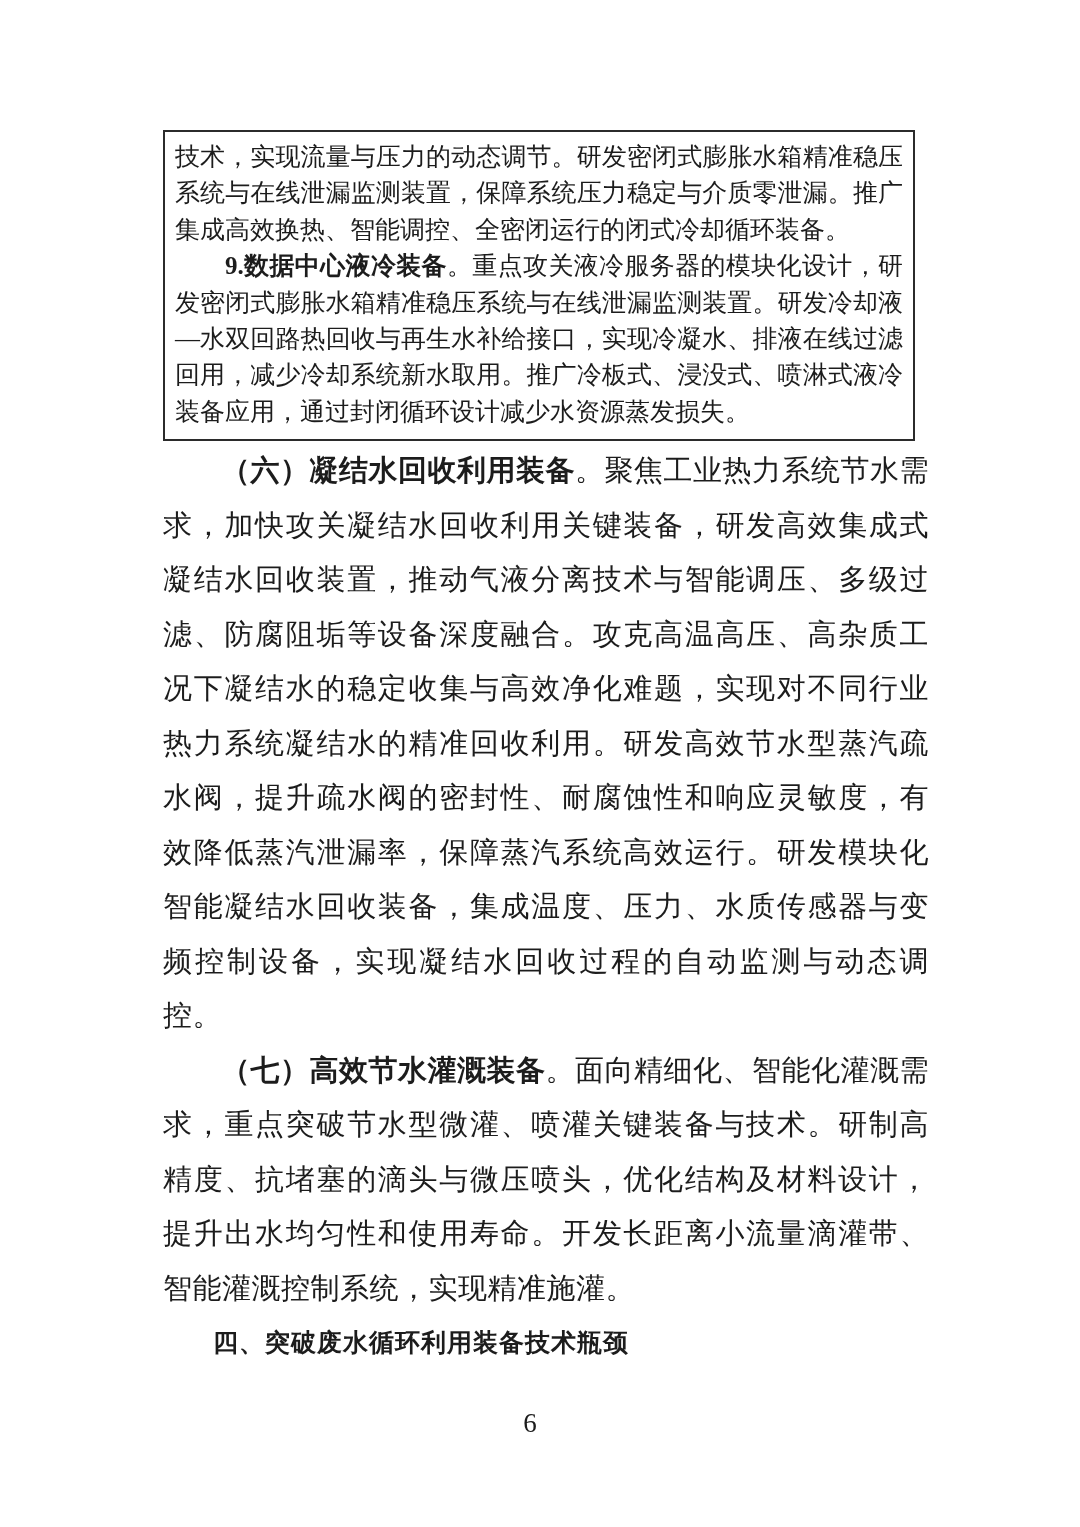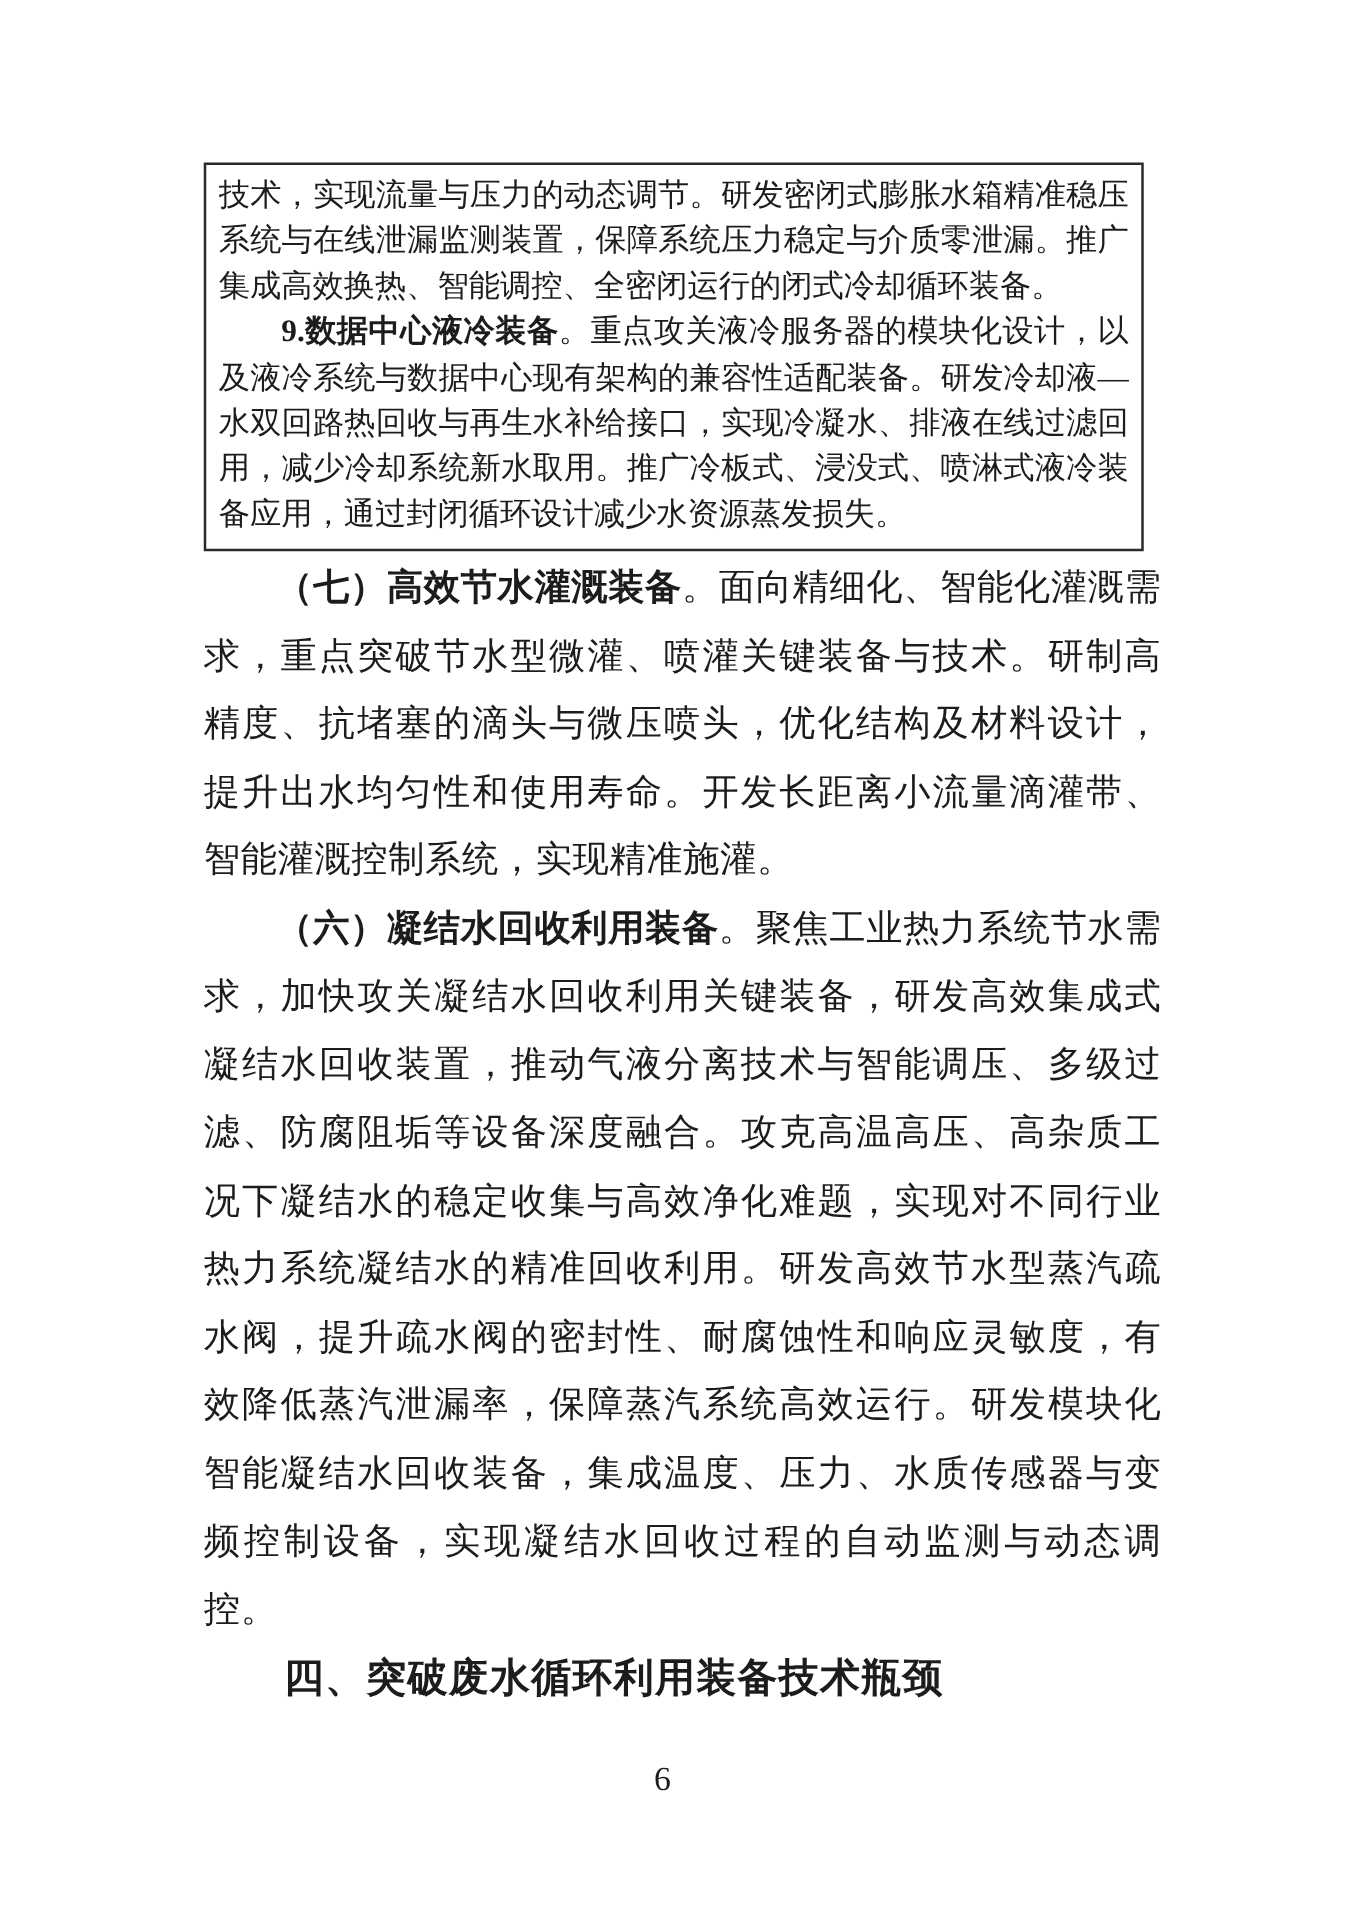--- a/index.html
+++ b/index.html
@@ -52,21 +52,21 @@
     text-align: justify;
     text-justify: inter-ideograph;
   }
   .bold-label {
     font-weight: bold;
   }
   .chapter-heading {
     margin: 0;
     text-indent: 2em;
     font-weight: bold;
-    font-size: 32px;
+    font-size: 25px;
     line-height: 54.5px;
     font-family: "Liberation Sans", "DejaVu Sans", sans-serif;
     letter-spacing: 1px;
   }
   
   .page-number {
     position: absolute;
     left: 0;
     top: 1408px;
     width: 100%;
@@ -78,29 +78,29 @@
 </head>
 <body>
 
 <div class="page">
 
   <div class="boxed-block">
     <p>
       <span>技术，实现流量与压力的动态调节。研发密闭式膨胀水箱精准稳压系统与在线泄漏监测装置，保障系统压力稳定与介质零泄漏。推广集成高效换热、智能调控、全密闭运行的闭式冷却循环装备。</span>
     </p>
     <p class="indent">
-      <span class="bold-label">9.数据中心液冷装备</span><span>。重点攻关液冷服务器的模块化设计，以及液冷系统与数据中心现有架构的兼容性适配装备。研发冷却液—水双回路热回收与再生水补给接口，实现冷凝水、排液在线过滤回用，减少冷却系统新水取用。推广冷板式、浸没式、喷淋式液冷装备应用，通过封闭循环设计减少水资源蒸发损失。</span>
+      <span class="bold-label">9.数据中心液冷装备</span><span>。重点攻关液冷服务器的模块化设计，研发密闭式膨胀水箱精准稳压系统与在线泄漏监测装置。研发冷却液—水双回路热回收与再生水补给接口，实现冷凝水、排液在线过滤回用，减少冷却系统新水取用。推广冷板式、浸没式、喷淋式液冷装备应用，通过封闭循环设计减少水资源蒸发损失。</span>
     </p>
   </div>
 
   <div class="body-text">
     <p>
-      <span class="bold-label">（七）高效节水灌溉装备</span><span>。面向精细化、智能化灌溉需求，重点突破节水型微灌、喷灌关键装备与技术。研制高精度、抗堵塞的滴头与微压喷头，优化结构及材料设计，提升出水均匀性和使用寿命。开发长距离小流量滴灌带、智能灌溉控制系统，实现精准施灌。</span>
+      <span class="bold-label">（六）凝结水回收利用装备</span><span>。聚焦工业热力系统节水需求，加快攻关凝结水回收利用关键装备，研发高效集成式凝结水回收装置，推动气液分离技术与智能调压、多级过滤、防腐阻垢等设备深度融合。攻克高温高压、高杂质工况下凝结水的稳定收集与高效净化难题，实现对不同行业热力系统凝结水的精准回收利用。研发高效节水型蒸汽疏水阀，提升疏水阀的密封性、耐腐蚀性和响应灵敏度，有效降低蒸汽泄漏率，保障蒸汽系统高效运行。研发模块化智能凝结水回收装备，集成温度、压力、水质传感器与变频控制设备，实现凝结水回收过程的自动监测与动态调控。</span>
     </p>
     <p>
-      <span class="bold-label">（六）凝结水回收利用装备</span><span>。聚焦工业热力系统节水需求，加快攻关凝结水回收利用关键装备，研发高效集成式凝结水回收装置，推动气液分离技术与智能调压、多级过滤、防腐阻垢等设备深度融合。攻克高温高压、高杂质工况下凝结水的稳定收集与高效净化难题，实现对不同行业热力系统凝结水的精准回收利用。研发高效节水型蒸汽疏水阀，提升疏水阀的密封性、耐腐蚀性和响应灵敏度，有效降低蒸汽泄漏率，保障蒸汽系统高效运行。研发模块化智能凝结水回收装备，集成温度、压力、水质传感器与变频控制设备，实现凝结水回收过程的自动监测与动态调控。</span>
+      <span class="bold-label">（七）高效节水灌溉装备</span><span>。面向精细化、智能化灌溉需求，重点突破节水型微灌、喷灌关键装备与技术。研制高精度、抗堵塞的滴头与微压喷头，优化结构及材料设计，提升出水均匀性和使用寿命。开发长距离小流量滴灌带、智能灌溉控制系统，实现精准施灌。</span>
     </p>
     <h3 class="chapter-heading">四、突破废水循环利用装备技术瓶颈</h3>
   </div>
 
   <div class="page-number">6</div>
 
 </div>
 
 </body></html>

